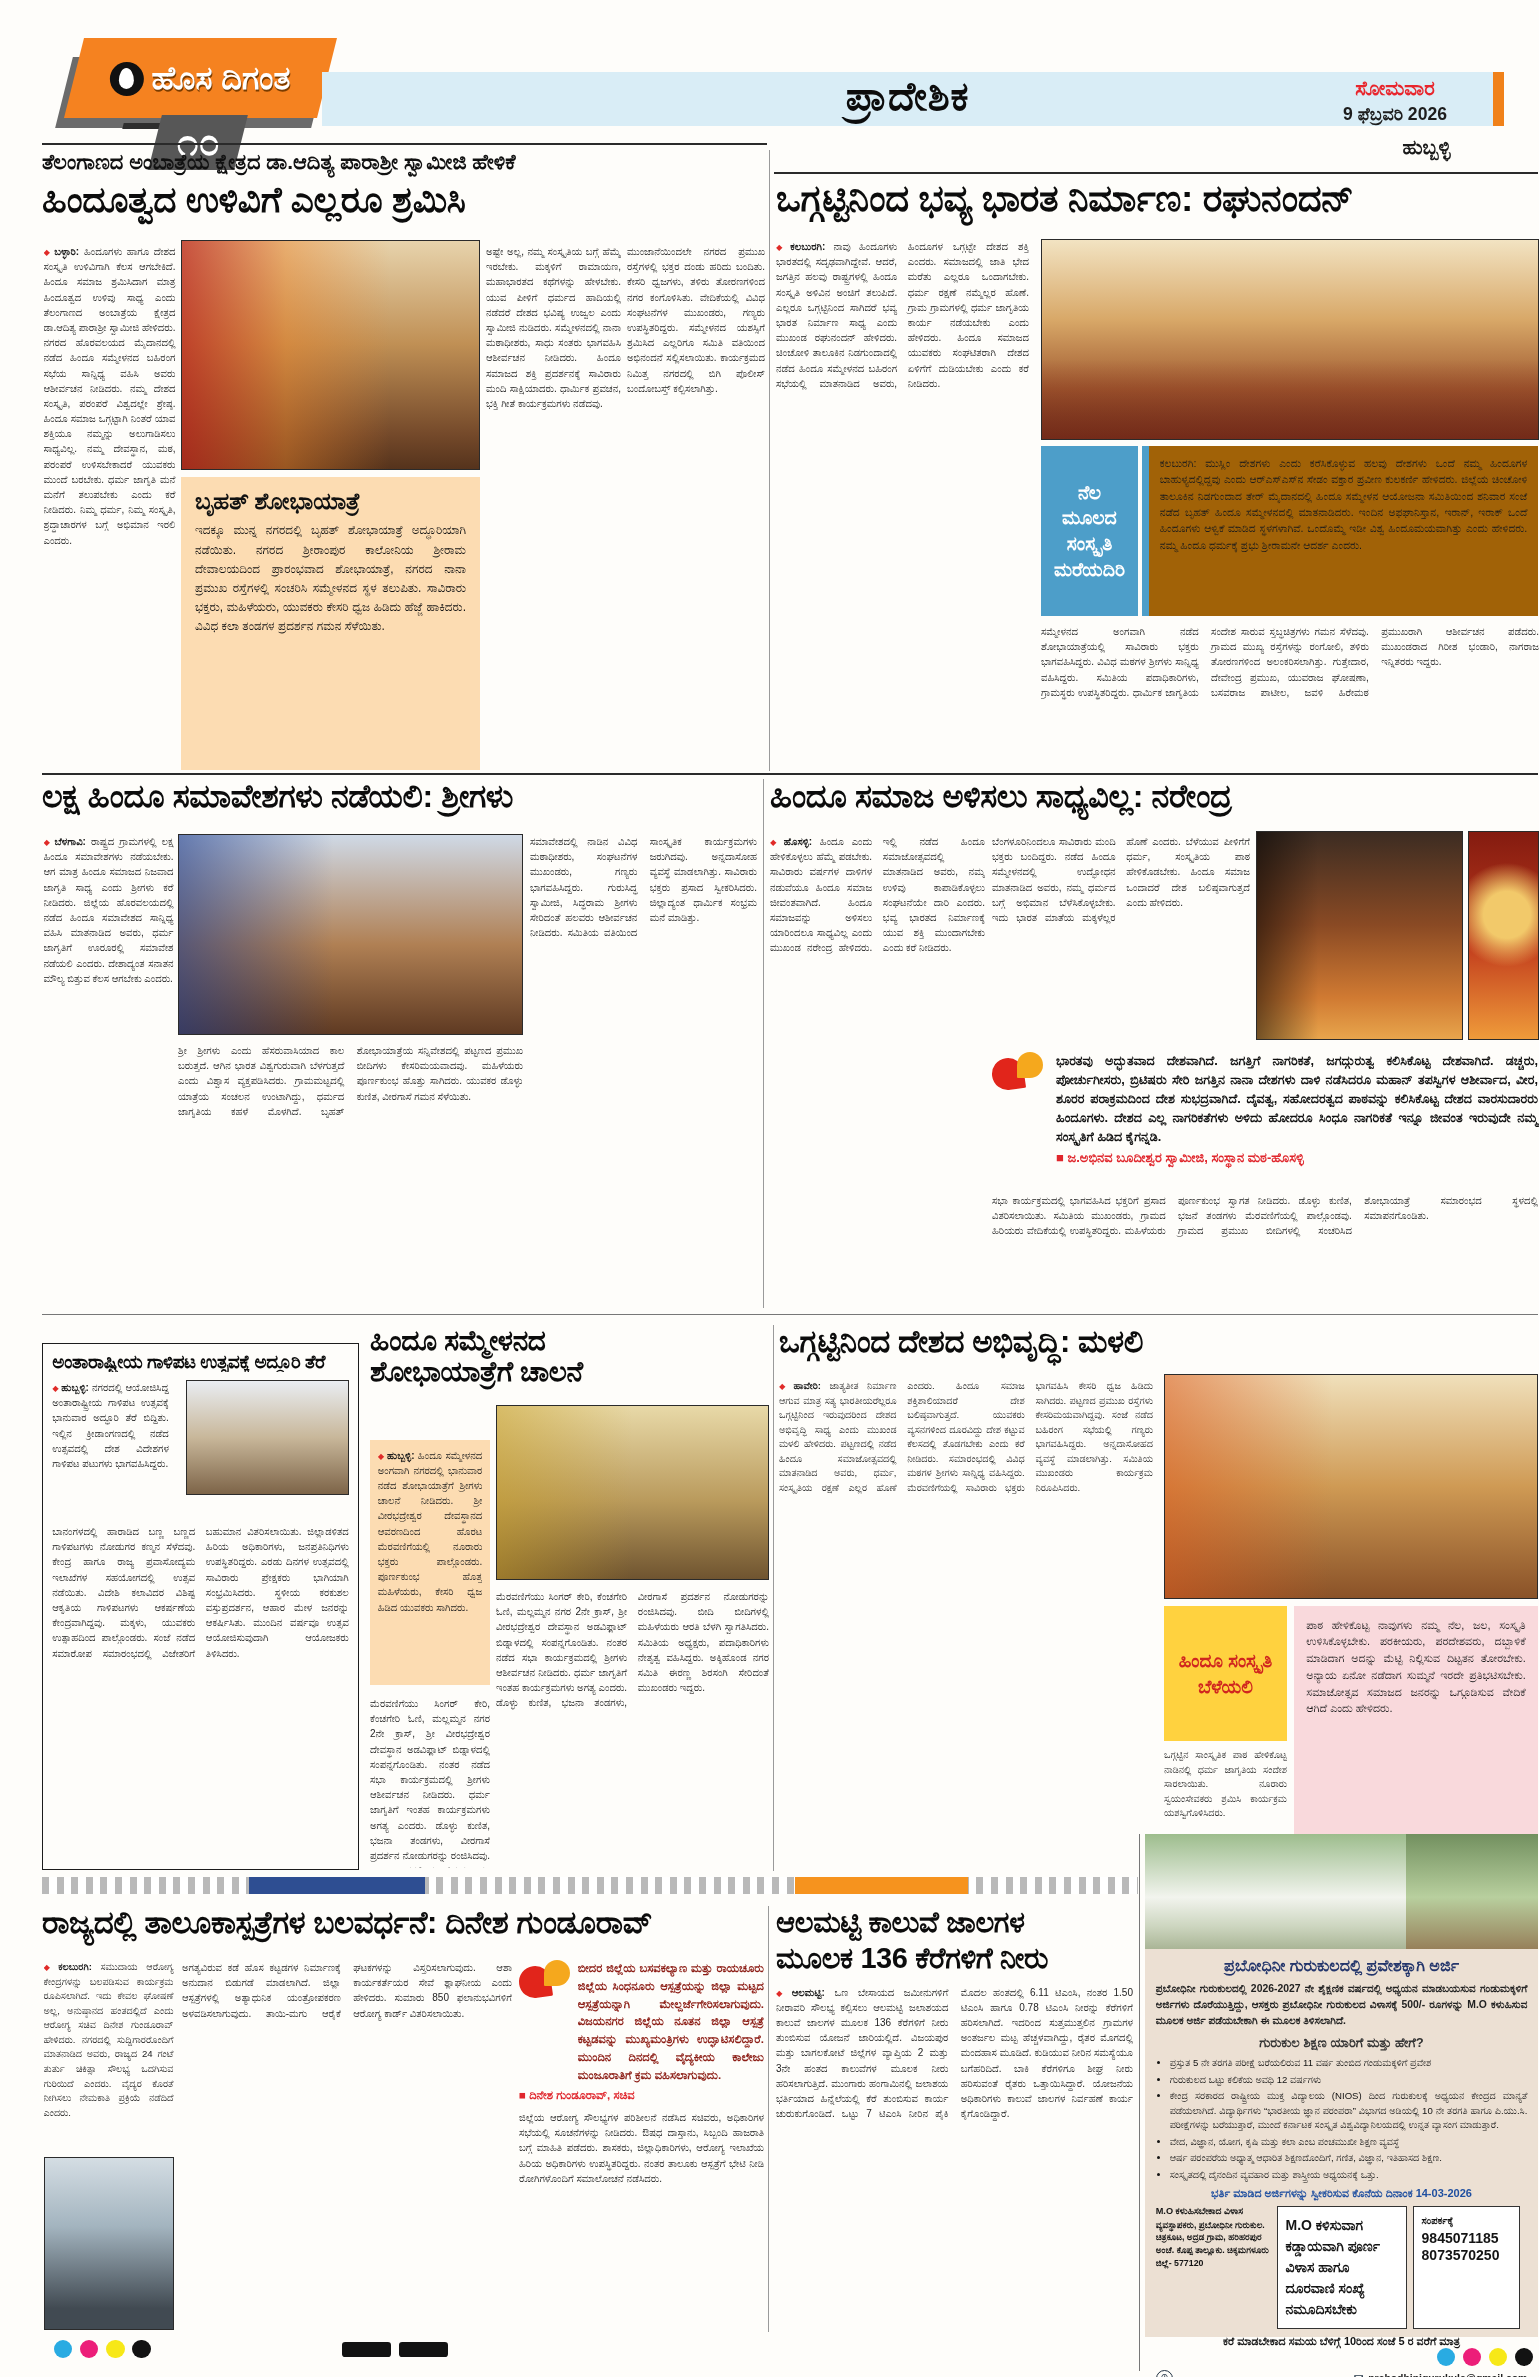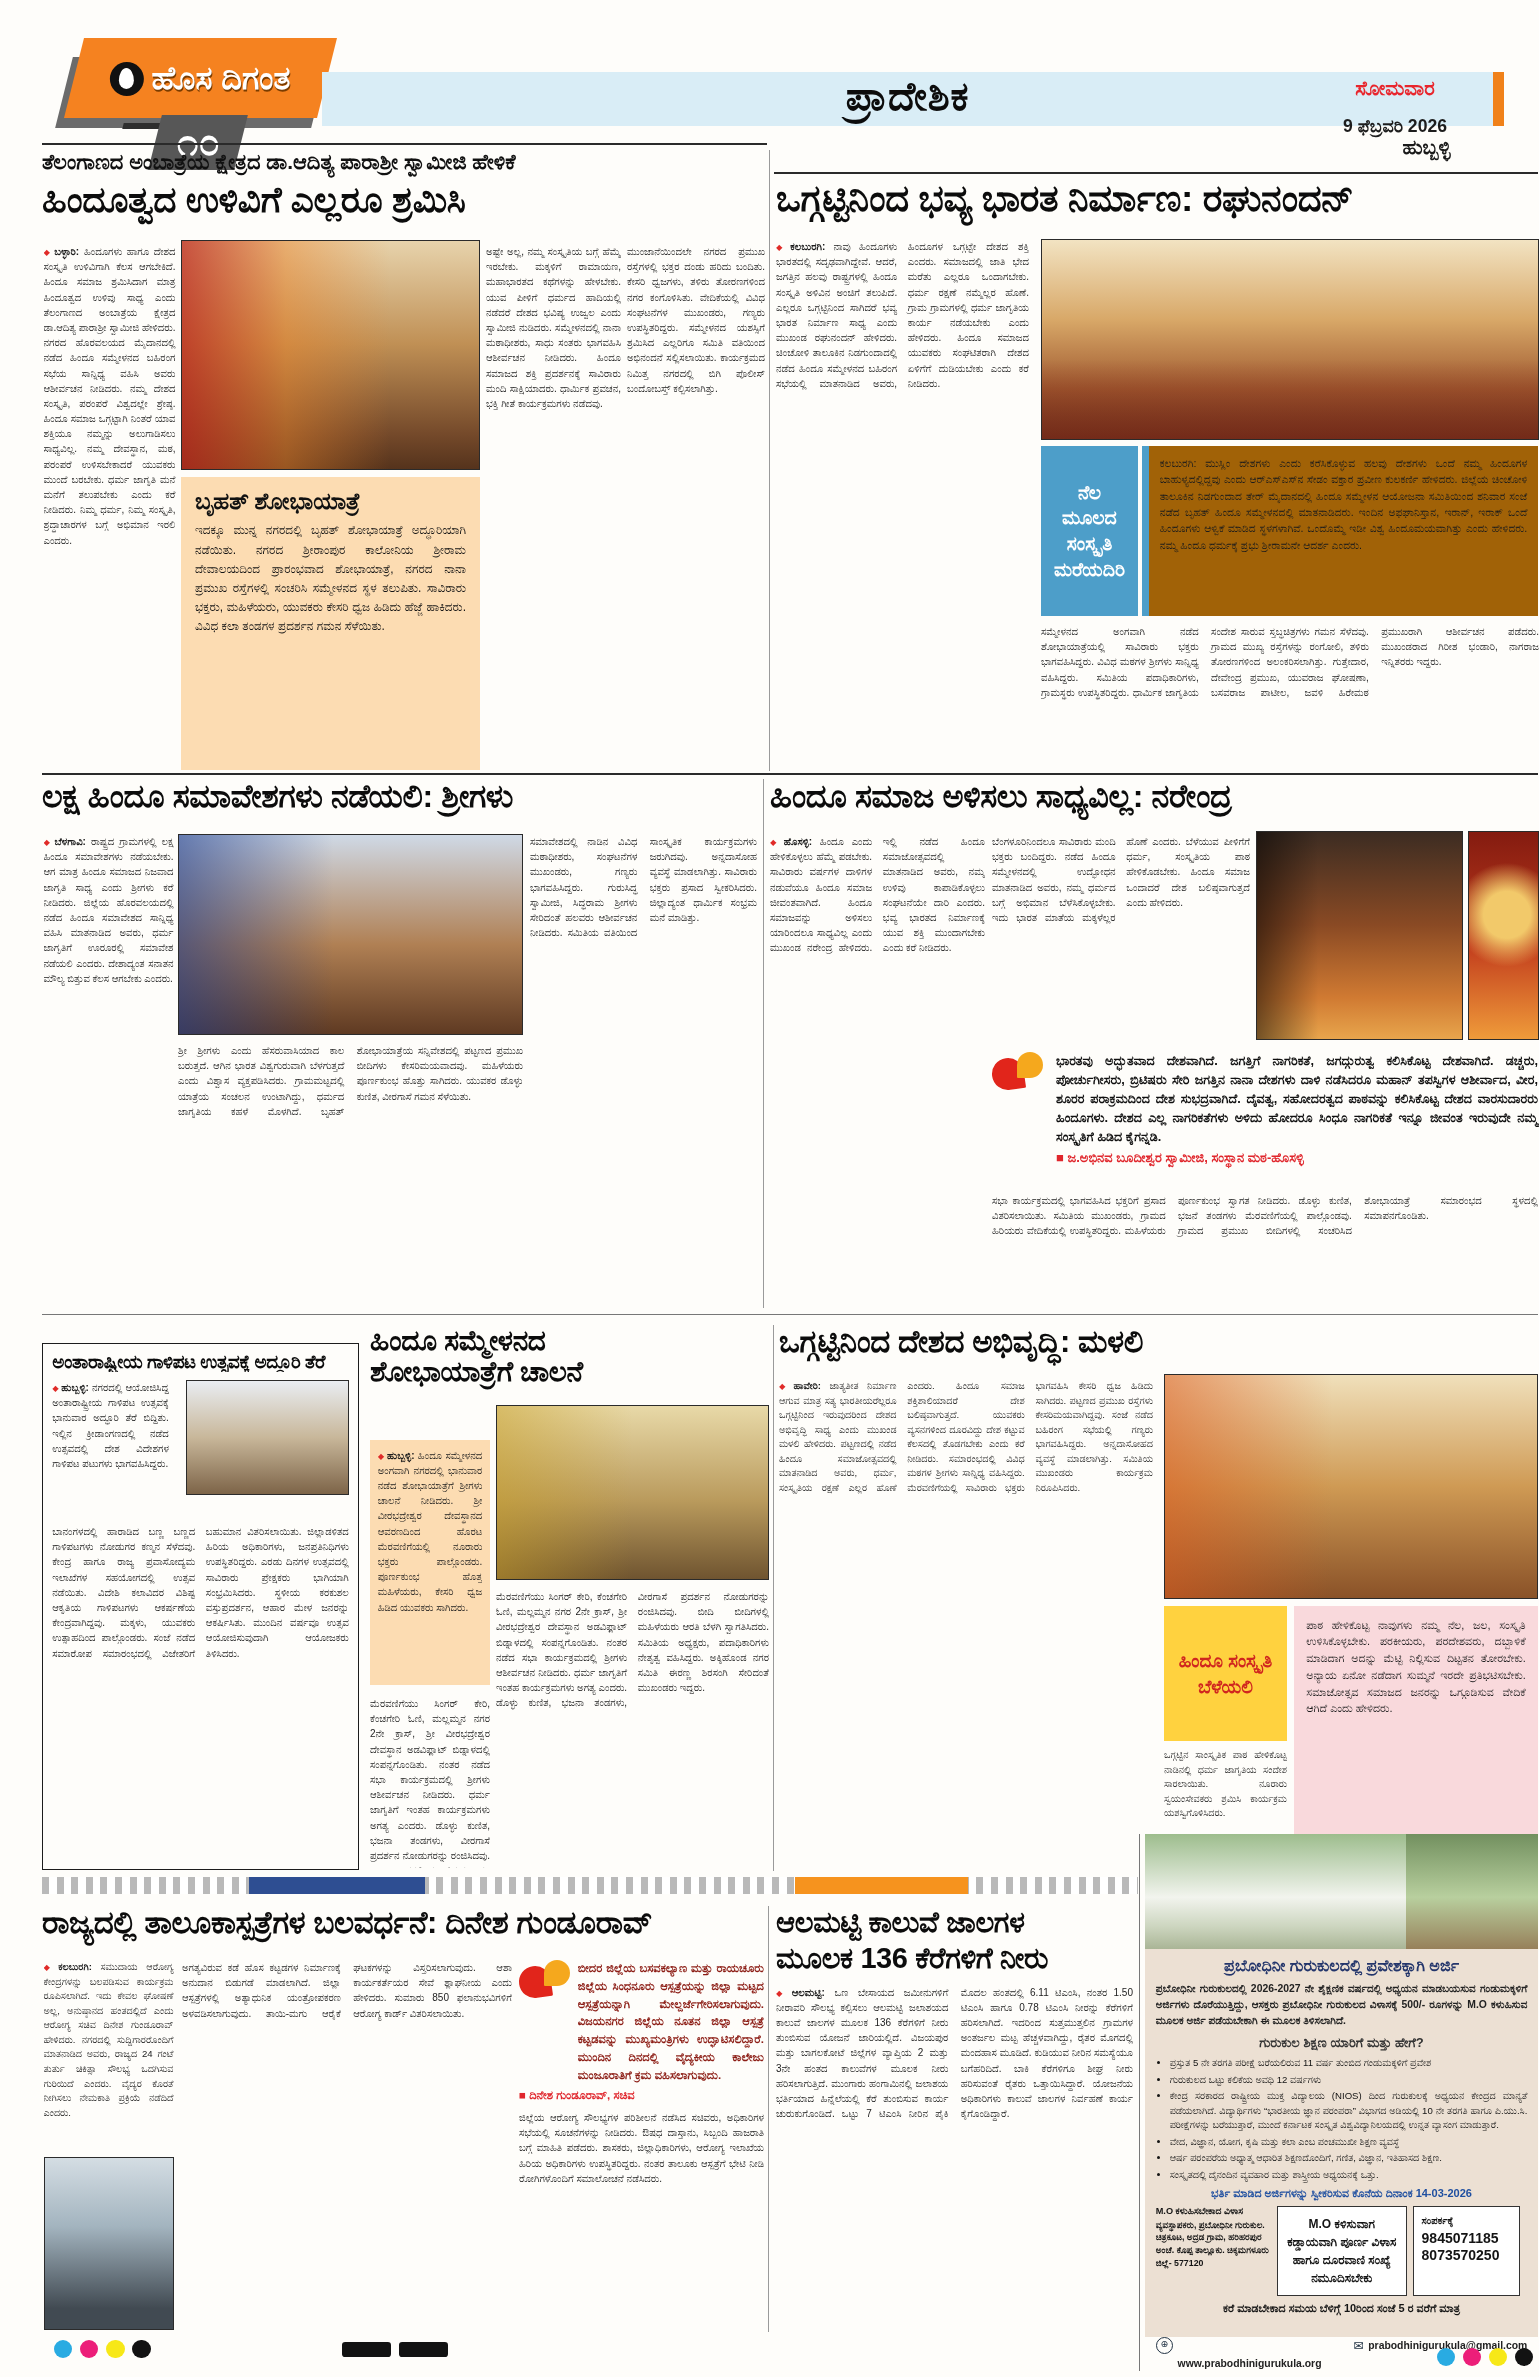--- a/index.html
+++ b/index.html
@@ -64,21 +64,21 @@
       </div>
     </div>
     <div class="abs" style="left:123px;top:123px;width:107px;height:6.1px;background:#2e2e2e;transform:skewX(-14deg);"></div>
     <div class="abs" style="left:155px;top:115px;width:86px;height:55px;background:#575757;transform:skewX(-14deg);color:#fff;font-size:38px;font-weight:800;text-align:center;line-height:54px;">
       <span style="display:inline-block;transform:skewX(14deg);">೧೦</span>
     </div>
     <div class="abs" style="left:322px;top:72px;width:1171px;height:54px;background:#d9edf6;">
       <div class="abs" style="left:0;right:0;top:1.5px;text-align:center;font-size:40px;font-weight:800;color:#0c0c0c;letter-spacing:0.8px;">ಪ್ರಾದೇಶಿಕ</div>
       <div class="abs" style="right:46px;top:4.6px;text-align:center;">
         <div style="font-size:20px;font-weight:800;color:#e8262d;">ಸೋಮವಾರ</div>
-        <div style="font-size:17.6px;font-weight:bold;color:#1d1d1d;margin-top:16px;">9 ಫೆಬ್ರವರಿ 2026</div>
+        <div style="font-size:17.6px;font-weight:bold;color:#1d1d1d;margin-top:4px;">9 ಫೆಬ್ರವರಿ 2026</div>
       </div>
     </div>
     <div class="abs" style="left:1493px;top:72px;width:10.7px;height:54px;background:#f08119;"></div>
     <div class="abs" style="left:1365px;top:136px;width:123px;text-align:center;font-size:20px;font-weight:800;color:#1a1a1a;">ಹುಬ್ಬಳ್ಳಿ</div>
     <div class="hline" style="left:774px;top:172px;width:764px;height:2.3px;"></div>
   </div>
 
   <div class="hline" style="left:42px;top:143px;width:725px;height:2.3px;"></div>
   <div class="abs" style="left:42px;top:150px;width:725px;height:623px;">
     <div class="kicker" style="font-size:21px;">ತೆಲಂಗಾಣದ ಅಂಬಾತ್ರೆಯ ಕ್ಷೇತ್ರದ ಡಾ.ಆದಿತ್ಯ ಪಾರಾಶ್ರೀ ಸ್ವಾಮೀಜಿ ಹೇಳಿಕೆ</div>
@@ -233,21 +233,21 @@
         <li>ಆರ್ಷ ಪರಂಪರೆಯ ಅಧ್ಯಾತ್ಮ ಆಧಾರಿತ ಶಿಕ್ಷಣದೊಂದಿಗೆ, ಗಣಿತ, ವಿಜ್ಞಾನ, ಇತಿಹಾಸದ ಶಿಕ್ಷಣ.</li>
         <li>ಸಂಸ್ಕೃತದಲ್ಲಿ ದೈನಂದಿನ ವ್ಯವಹಾರ ಮತ್ತು ಶಾಸ್ತ್ರೀಯ ಅಧ್ಯಯನಕ್ಕೆ ಒತ್ತು.</li>
       </ul>
       <div style="font-size:11px;font-weight:800;color:#1f4fa0;text-align:center;margin-top:4.6px;">ಭರ್ತಿ ಮಾಡಿದ ಅರ್ಜಿಗಳನ್ನು ಸ್ವೀಕರಿಸುವ ಕೊನೆಯ ದಿನಾಂಕ 14-03-2026</div>
       <div style="display:flex;gap:6.1px;margin-top:6.1px;">
         <div style="width:115px;">
           <div style="font-size:9.2px;font-weight:800;">M.O ಕಳುಹಿಸಬೇಕಾದ ವಿಳಾಸ</div>
           <div style="font-size:8.8px;font-weight:bold;line-height:1.45;margin-top:1.5px;">ವ್ಯವಸ್ಥಾಪಕರು, ಪ್ರಬೋಧಿನೀ ಗುರುಕುಲ. ಚಿತ್ರಕೂಟ, ಅದ್ರಡ ಗ್ರಾಮ, ಹರಿಹರಪುರ ಅಂಚೆ. ಕೊಪ್ಪ ತಾಲ್ಲೂಕು. ಚಿಕ್ಕಮಗಳೂರು ಜಿಲ್ಲೆ- 577120</div>
         </div>
         <div class="wbox" style="width:130px;">
-          <div style="font-size:12px;font-weight:bold;line-height:1.5;text-align:center;">M.O ಕಳಿಸುವಾಗ ಕಡ್ಡಾಯವಾಗಿ ಪೂರ್ಣ ವಿಳಾಸ ಹಾಗೂ ದೂರವಾಣಿ ಸಂಖ್ಯೆ ನಮೂದಿಸಬೇಕು</div>
+          <div style="font-size:14px;font-weight:bold;line-height:1.5;">M.O ಕಳಿಸುವಾಗ ಕಡ್ಡಾಯವಾಗಿ ಪೂರ್ಣ ವಿಳಾಸ ಹಾಗೂ ದೂರವಾಣಿ ಸಂಖ್ಯೆ ನಮೂದಿಸಬೇಕು</div>
         </div>
         <div class="wbox" style="width:107px;">
           <div style="font-size:10px;font-weight:800;">ಸಂಪರ್ಕಕ್ಕೆ</div>
           <div style="font-size:14px;font-weight:800;margin-top:3.1px;">9845071185</div>
           <div style="font-size:14px;font-weight:800;margin-top:1.5px;">8073570250</div>
         </div>
       </div>
       <div style="font-size:11px;font-weight:800;text-align:center;margin-top:6.1px;">ಕರೆ ಮಾಡಬೇಕಾದ ಸಮಯ ಬೆಳಿಗ್ಗೆ 10ರಿಂದ ಸಂಜೆ 5 ರ ವರೆಗೆ ಮಾತ್ರ</div>
       <div style="display:flex;justify-content:space-between;align-items:center;margin-top:7.7px;">
         <span style="display:flex;align-items:center;gap:4.6px;">

